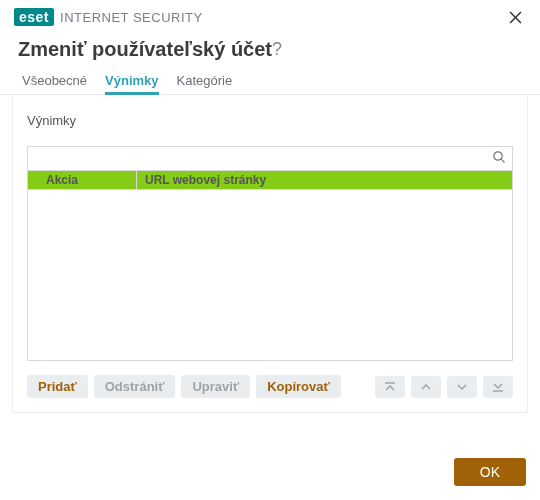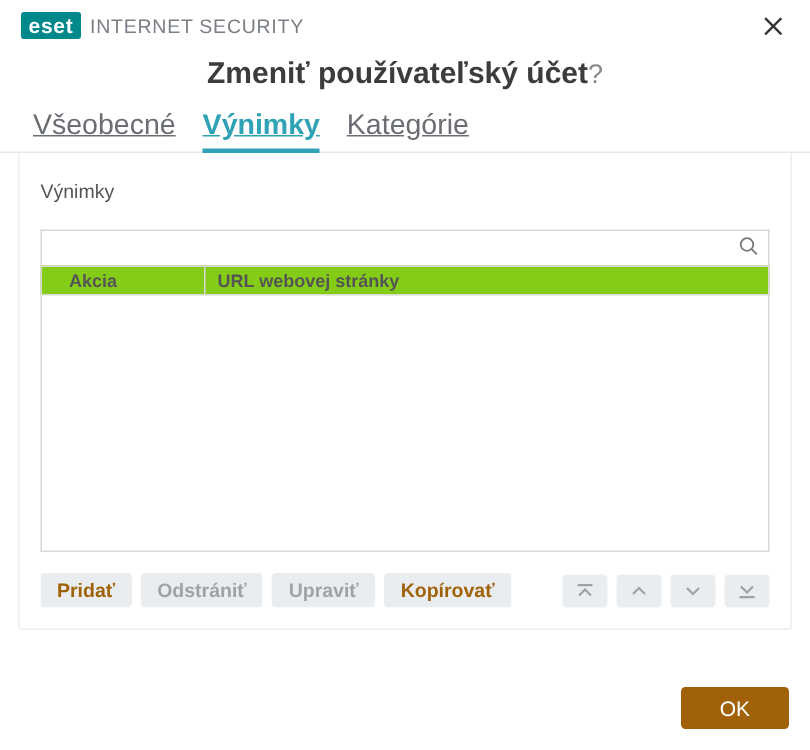--- a/index.html
+++ b/index.html
@@ -46,21 +46,21 @@
   }
   .close-btn {
     cursor: pointer;
     padding: 2px 4px;
     color: #333;
   }
   .close-btn svg { display:block; }
 
   .header-row {
     display: flex;
-    justify-content: center;
+    justify-content: flex-start;
     align-items: center;
     padding: 10px 18px 8px 18px;
   }
   .page-title {
     font-size: 20px;
     font-weight: 600;
     color: #3c3c3c;
   }
   .help-icon {
     color: #888;
@@ -70,24 +70,23 @@
 
   .tabs {
     display: flex;
     gap: 18px;
     padding: 0 22px;
     border-bottom: 1px solid #e8e8e8;
   }
   .tab {
     padding: 4px 0 6px 0;
     color: #6a6e73;
-    font-size: 19px;
+    font-size: 13px;
     cursor: pointer;
     position: relative;
-    text-decoration: underline;
   }
   .tab.active {
     color: #30a2b5;
     font-weight: 600;
   }
   .tab.active::after {
     content: "";
     position: absolute;
     left: 0; right: 0; bottom: -1px;
     height: 3px;

